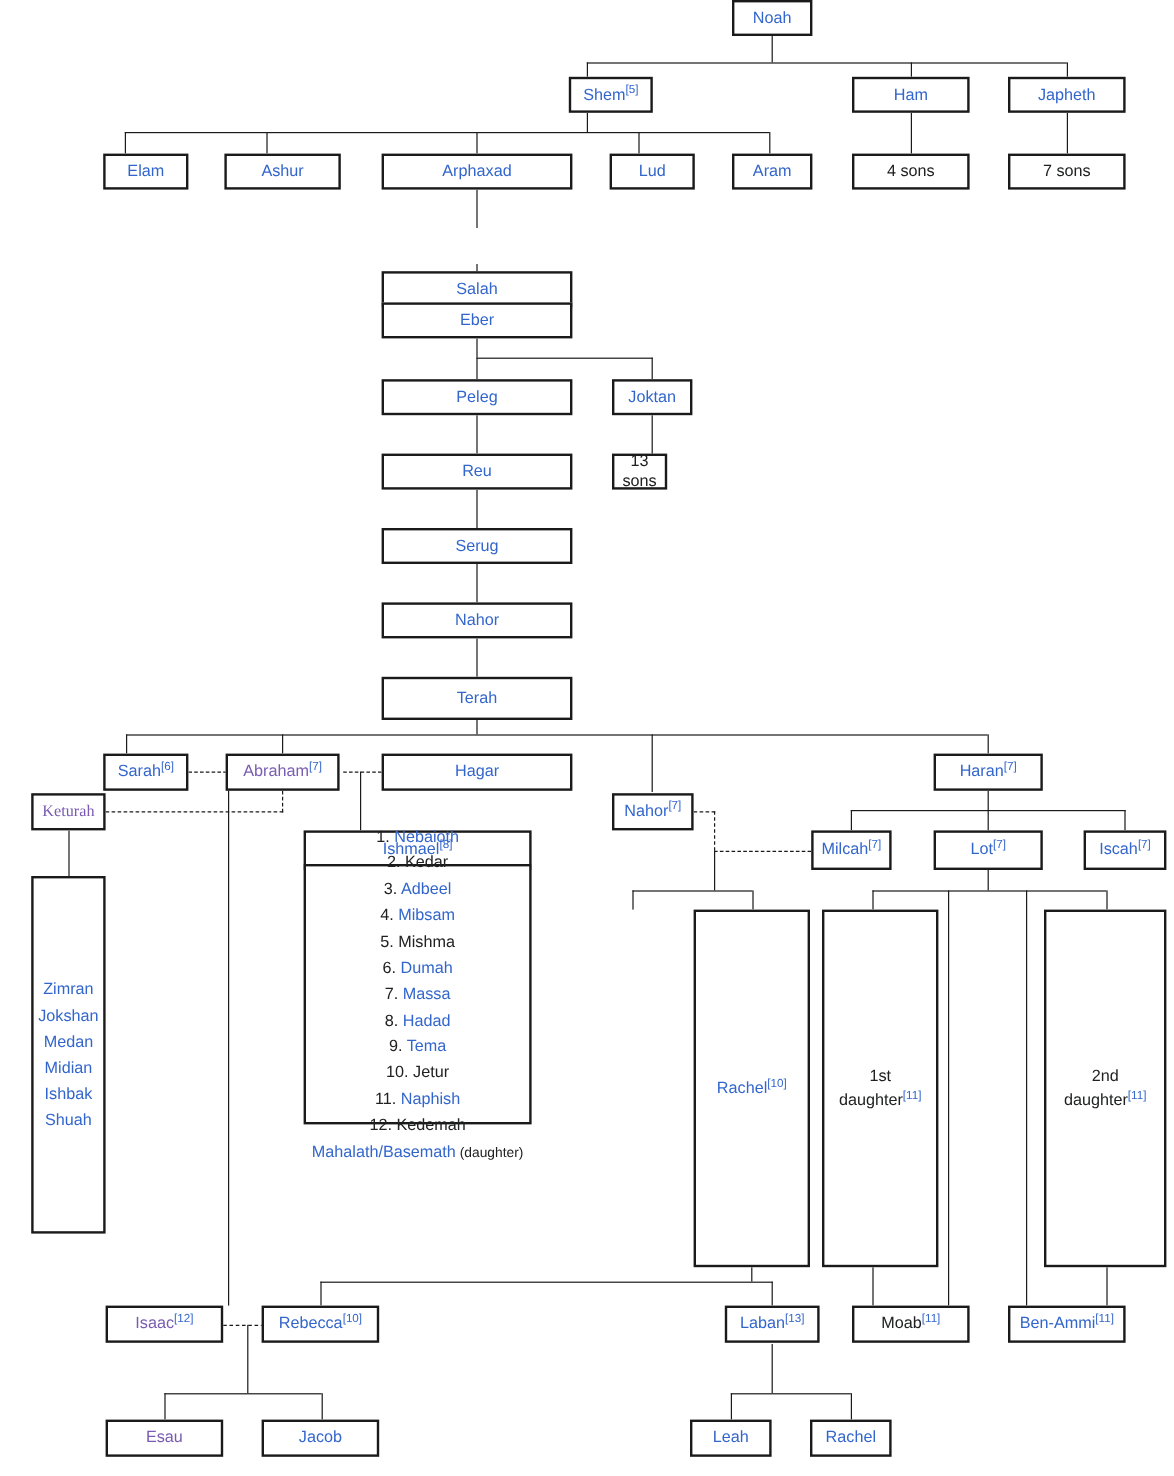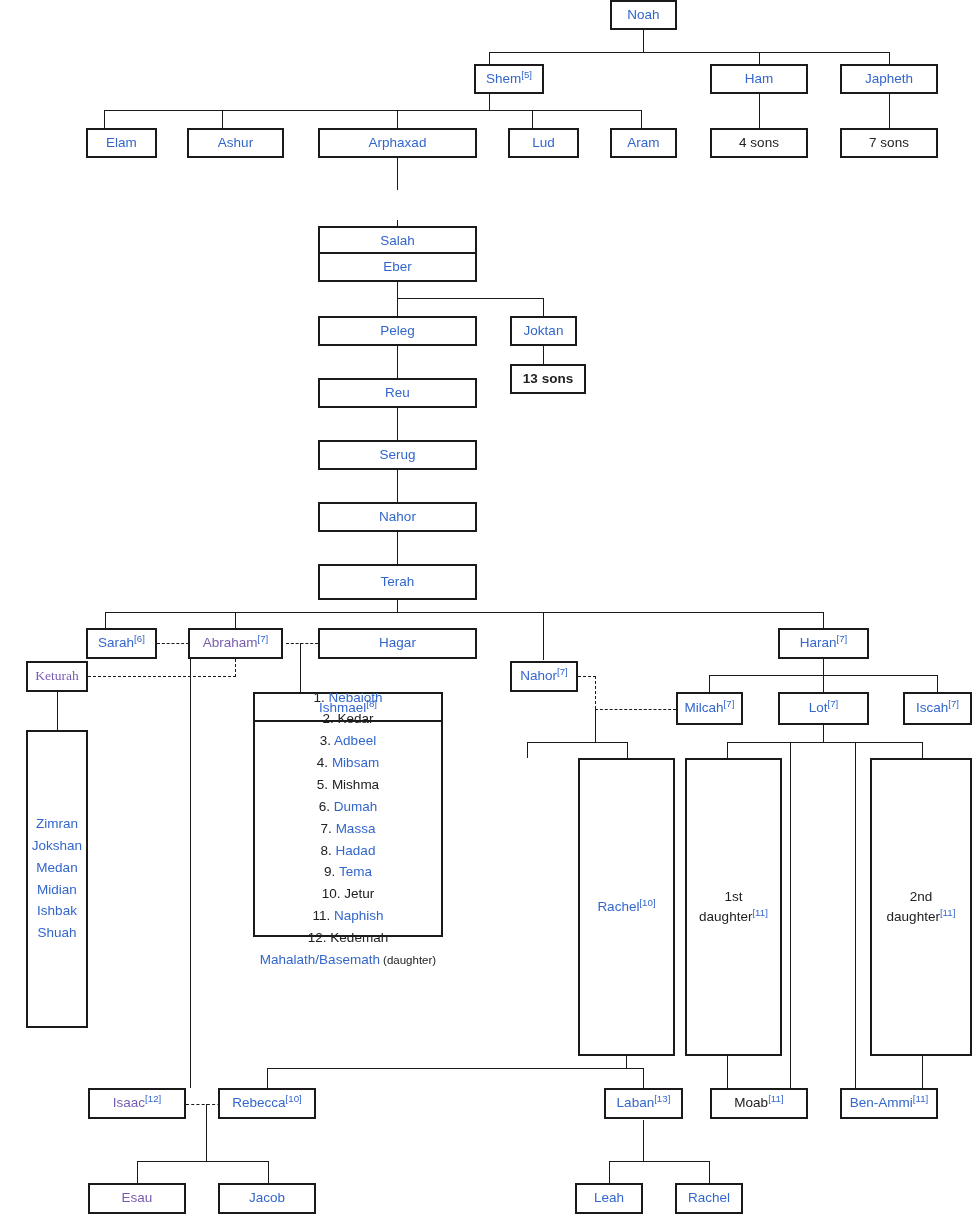--- a/index.html
+++ b/index.html
@@ -199,21 +199,21 @@
   </div>
   <div class="node" style="left:318px;top:252px;width:159px;height:30px;">
     <span class="lnk">Eber</span>
   </div>
   <div class="node" style="left:318px;top:316px;width:159px;height:30px;">
     <span class="lnk">Peleg</span>
   </div>
   <div class="node" style="left:510px;top:316px;width:67px;height:30px;">
     <span class="lnk">Joktan</span>
   </div>
-  <div class="node" style="left:510px;top:364px;width:76px;height:30px;font-weight:bold;">
+  <div class="node" style="left:510px;top:378px;width:46px;height:30px;">
     <span class="blk">13 sons</span>
   </div>
   <div class="node" style="left:318px;top:378px;width:159px;height:30px;">
     <span class="lnk">Reu</span>
   </div>
   <div class="node" style="left:318px;top:440px;width:159px;height:30px;">
     <span class="lnk">Serug</span>
   </div>
   <div class="node" style="left:318px;top:502px;width:159px;height:30px;">
     <span class="lnk">Nahor</span>

